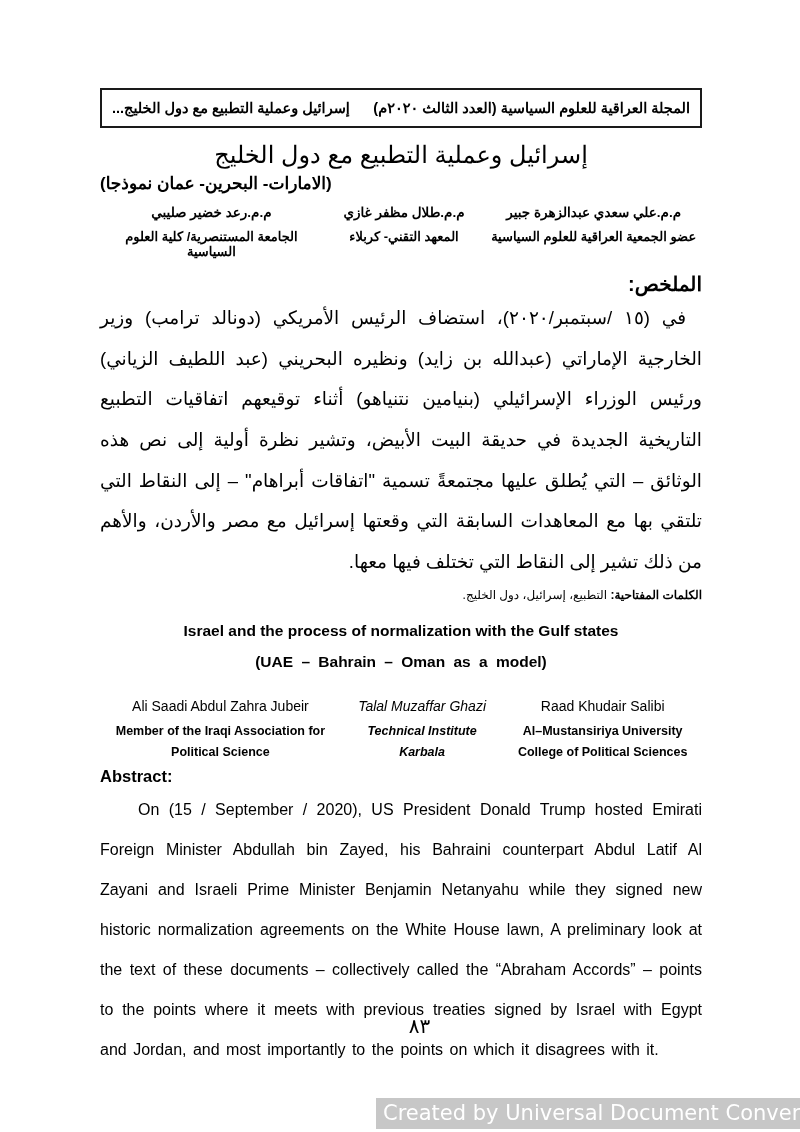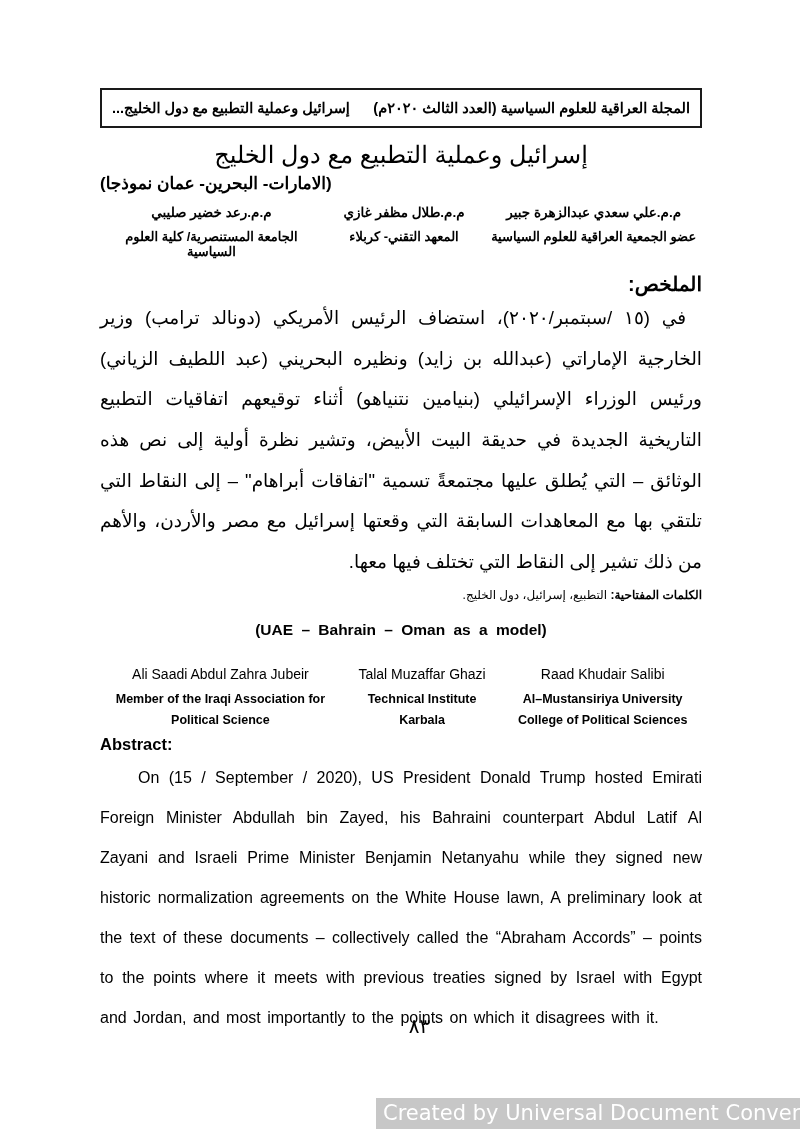--- a/index.html
+++ b/index.html
@@ -93,21 +93,21 @@
     font-weight:700;
     word-spacing:4px;
   }
 
   .authors-en {
     margin-top:11px;
     display:flex;
     text-align:center;
   }
   .authors-en .col-a { width:40%; }
-  .authors-en .col-b { width:27%; }
+  .authors-en .col-b { width:27%;font-style:italic; }
   .authors-en .col-c { width:33%; }
   .authors-en .name { font-size:14px; font-weight:400; margin-bottom:7px; white-space:nowrap;margin-top:16px; }
   .authors-en .aff  { font-size:12.5px; font-weight:700; line-height:1.65; }
 
   .abstract-en-heading {
     margin-top:5px;
     font-size:16.5px;
     font-weight:700;
   }
   .abstract-en-body {
@@ -175,20 +175,21 @@
       </div>
     </div>
 
     <div class="abstract-ar-heading">الملخص:</div>
     <div class="abstract-ar-body">في (١٥ /سبتمبر/٢٠٢٠)، استضاف الرئيس الأمريكي (دونالد ترامب) وزير الخارجية الإماراتي (عبدالله بن زايد) ونظيره البحريني (عبد اللطيف الزياني) ورئيس الوزراء الإسرائيلي (بنيامين نتنياهو) أثناء توقيعهم اتفاقيات التطبيع التاريخية الجديدة في حديقة البيت الأبيض، وتشير نظرة أولية إلى نص هذه الوثائق – التي يُطلق عليها مجتمعةً تسمية "اتفاقات أبراهام" – إلى النقاط التي تلتقي بها مع المعاهدات السابقة التي وقعتها إسرائيل مع مصر والأردن، والأهم من ذلك تشير إلى النقاط التي تختلف فيها معها.</div>
 
     <div class="keywords-line">
       <span class="kw-label">الكلمات المفتاحية:</span><span> التطبيع، إسرائيل، دول الخليج.</span>
     </div>
 
+    <div class="title-en">Israel and the process of normalization with the Gulf states</div>
     <div class="subtitle-en">(UAE – Bahrain – Oman as a model)</div>
 
     <div class="authors-en">
       <div class="col-a">
         <div class="name">Ali Saadi Abdul Zahra Jubeir</div>
         <div class="aff">Member of the Iraqi Association for</div>
         <div class="aff">Political Science</div>
       </div>
       <div class="col-b">
         <div class="name">Talal Muzaffar Ghazi</div>

